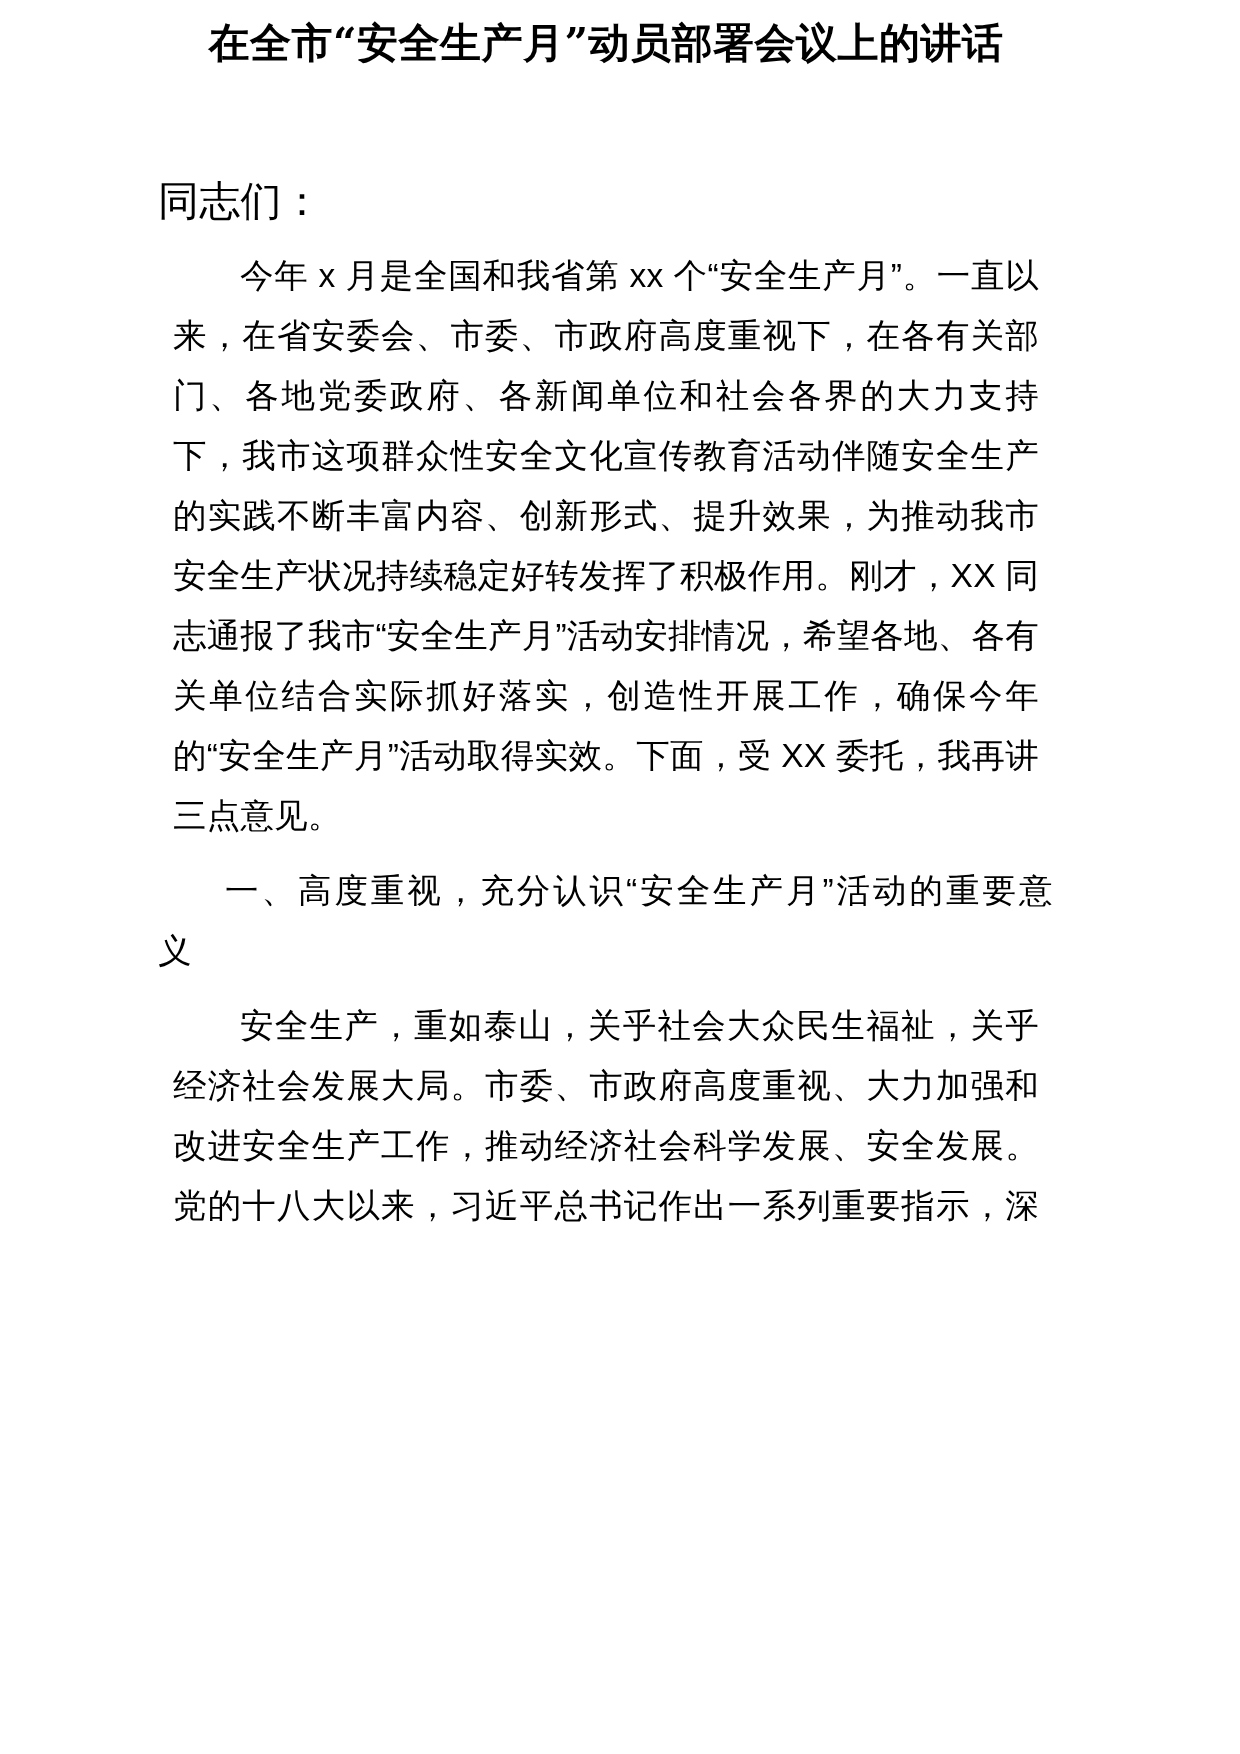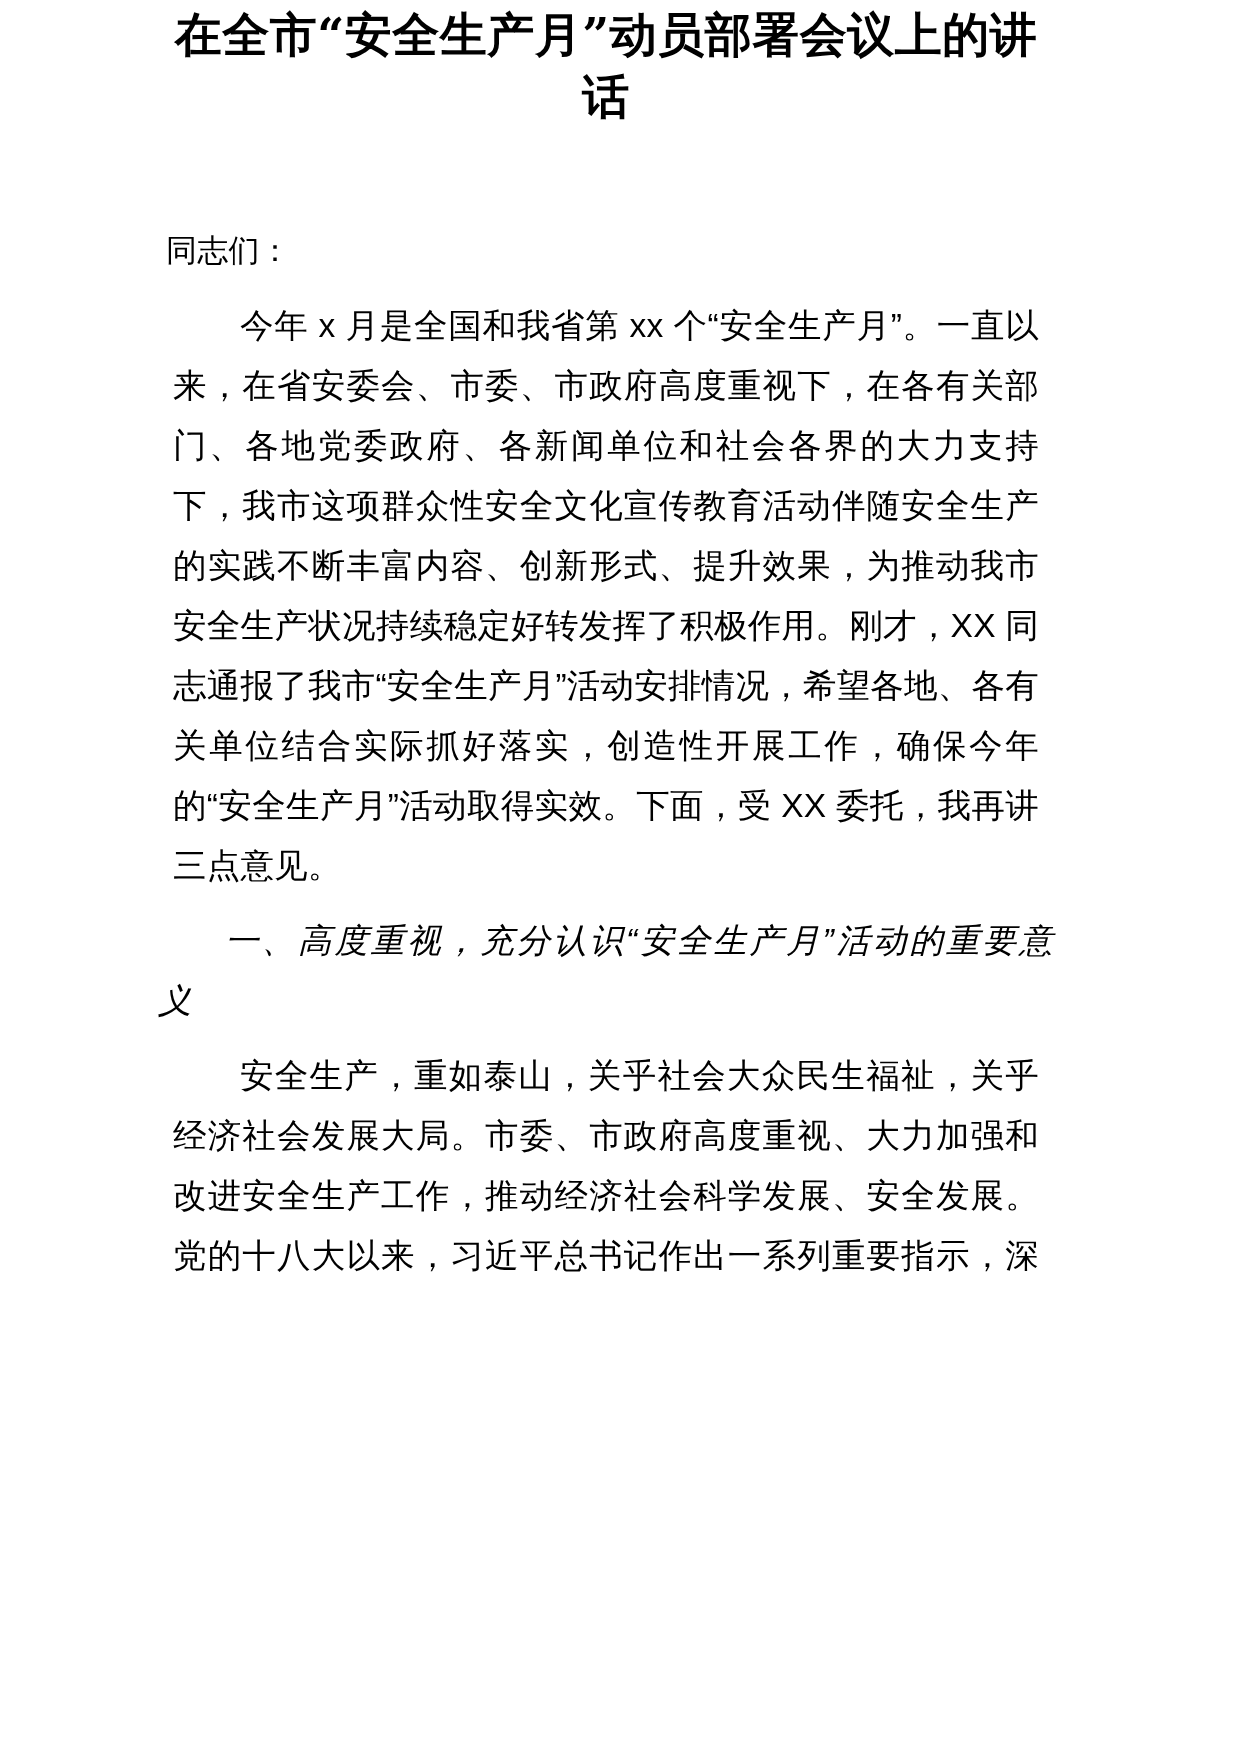--- a/index.html
+++ b/index.html
@@ -21,32 +21,32 @@
   }
   .content {
     position: absolute;
     left: 158px;
     top: 0;
     width: 896px;
   }
   .doc-title {
     font-family: "DejaVu Serif", "Liberation Serif", serif;
     font-weight: bold;
-    font-size: 47px;
+    font-size: 41px;
     line-height: 62px;
     text-align: center;
     letter-spacing: 0.5px;
-    margin: 4px;
+    margin: 12px;
     color: #000000;
     -webkit-font-smoothing: none;
   }
   .salutation {
-    font-size: 31px;
+    font-size: 41px;
     line-height: 60px;
-    margin: 8px;
+    margin: 0;
     padding-top: 85px;
     text-align: justify;
     text-align-last: left;
     letter-spacing: 0.2px;
   }
   .para {
     font-size: 33.5px;
     line-height: 60px;
     margin: 15px;
     text-indent: 67px;
@@ -57,21 +57,20 @@
   }
   .heading-2 {
     font-size: 33.5px;
     line-height: 60px;
     margin: 0;
     text-indent: 67px;
     text-align: justify;
     text-align-last: left;
     letter-spacing: 1.6px;
     word-break: break-all;
-    font-style: italic;
   }
   .clipped {
     max-height: 240px;
     overflow: hidden;
   }
 </style>
 </head>
 <body>
 
 <div class="page">

